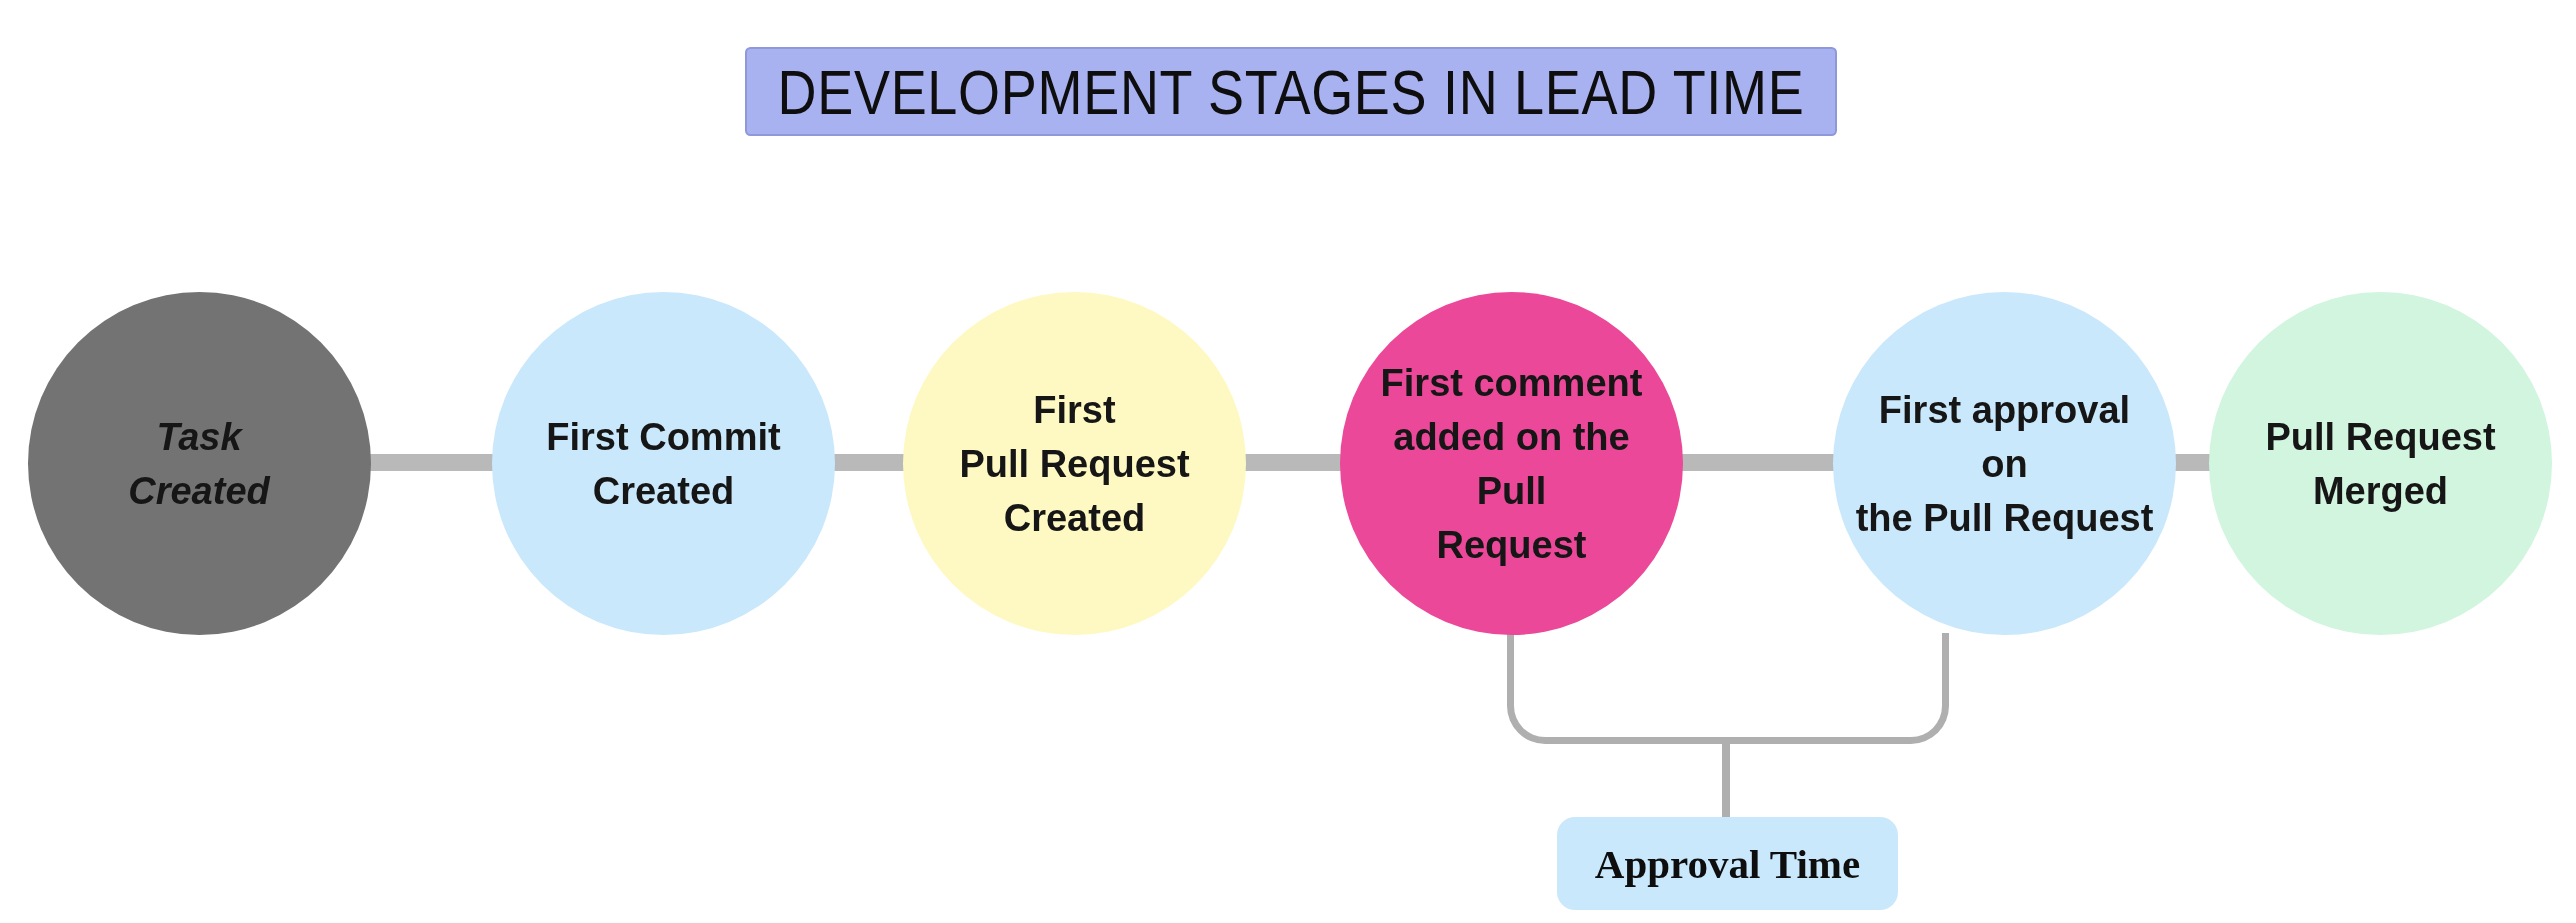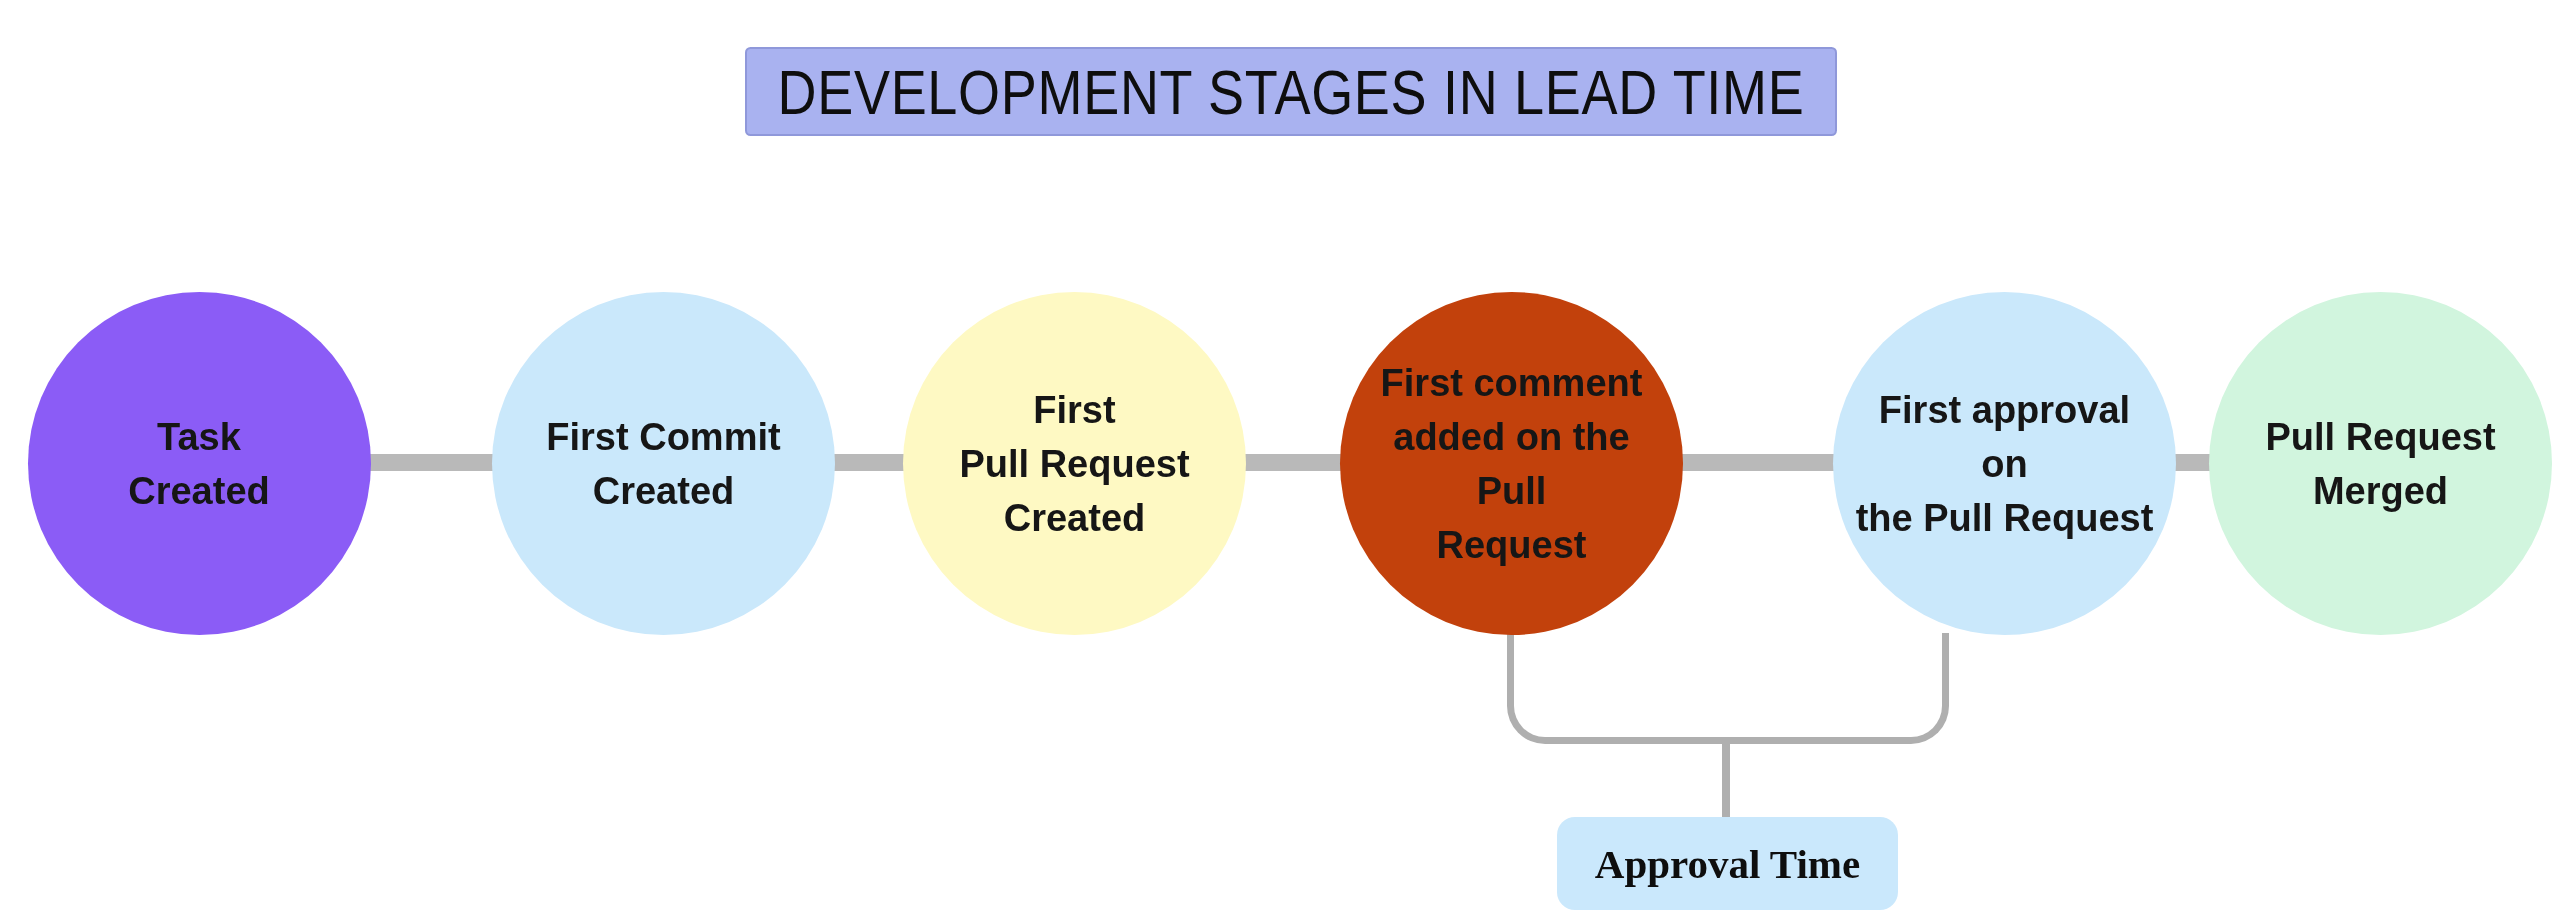--- a/index.html
+++ b/index.html
@@ -122,30 +122,30 @@
 
 <div class="canvas" style="--bg: #FFFFFF; --title-bg: #A9B2F0; --connector: #B9B9B9; --bracket-line: #AFAFAF; --text: #161616;">
 
   <div class="title-box">
     <span class="title-text">DEVELOPMENT STAGES IN LEAD TIME</span>
   </div>
 
   <div class="connector"></div>
 
   <div>
-      <div class="circle" style="left: 27.5px; background: #8b5cf6;">
+      <div class="circle" style="left: 27.5px; background: #737373; font-style: italic;">
         <div class="circle-label">Task<br>Created</div>
       </div>
       <div class="circle" style="left: 492px; background: rgb(202, 232, 251);">
         <div class="circle-label">First Commit<br>Created</div>
       </div>
       <div class="circle" style="left: 903px; background: #fef9c3;">
         <div class="circle-label">First<br>Pull Request<br>Created</div>
       </div>
-      <div class="circle" style="left: 1340px; background: #c2410c;">
+      <div class="circle" style="left: 1340px; background: #ec4899;">
         <div class="circle-label">First comment<br>added on the Pull<br>Request</div>
       </div>
       <div class="circle" style="left: 1833px; background: rgb(202, 232, 251);">
         <div class="circle-label">First approval on<br>the Pull Request</div>
       </div>
       <div class="circle" style="left: 2209px; background: rgb(209, 245, 222);">
         <div class="circle-label">Pull Request<br>Merged</div>
       </div>
     </div>
 

